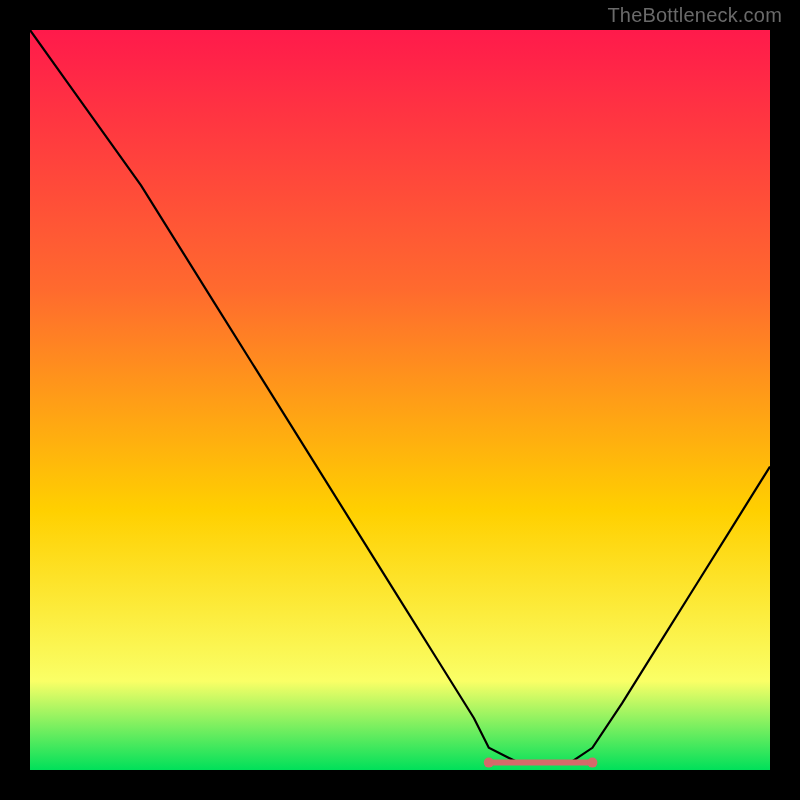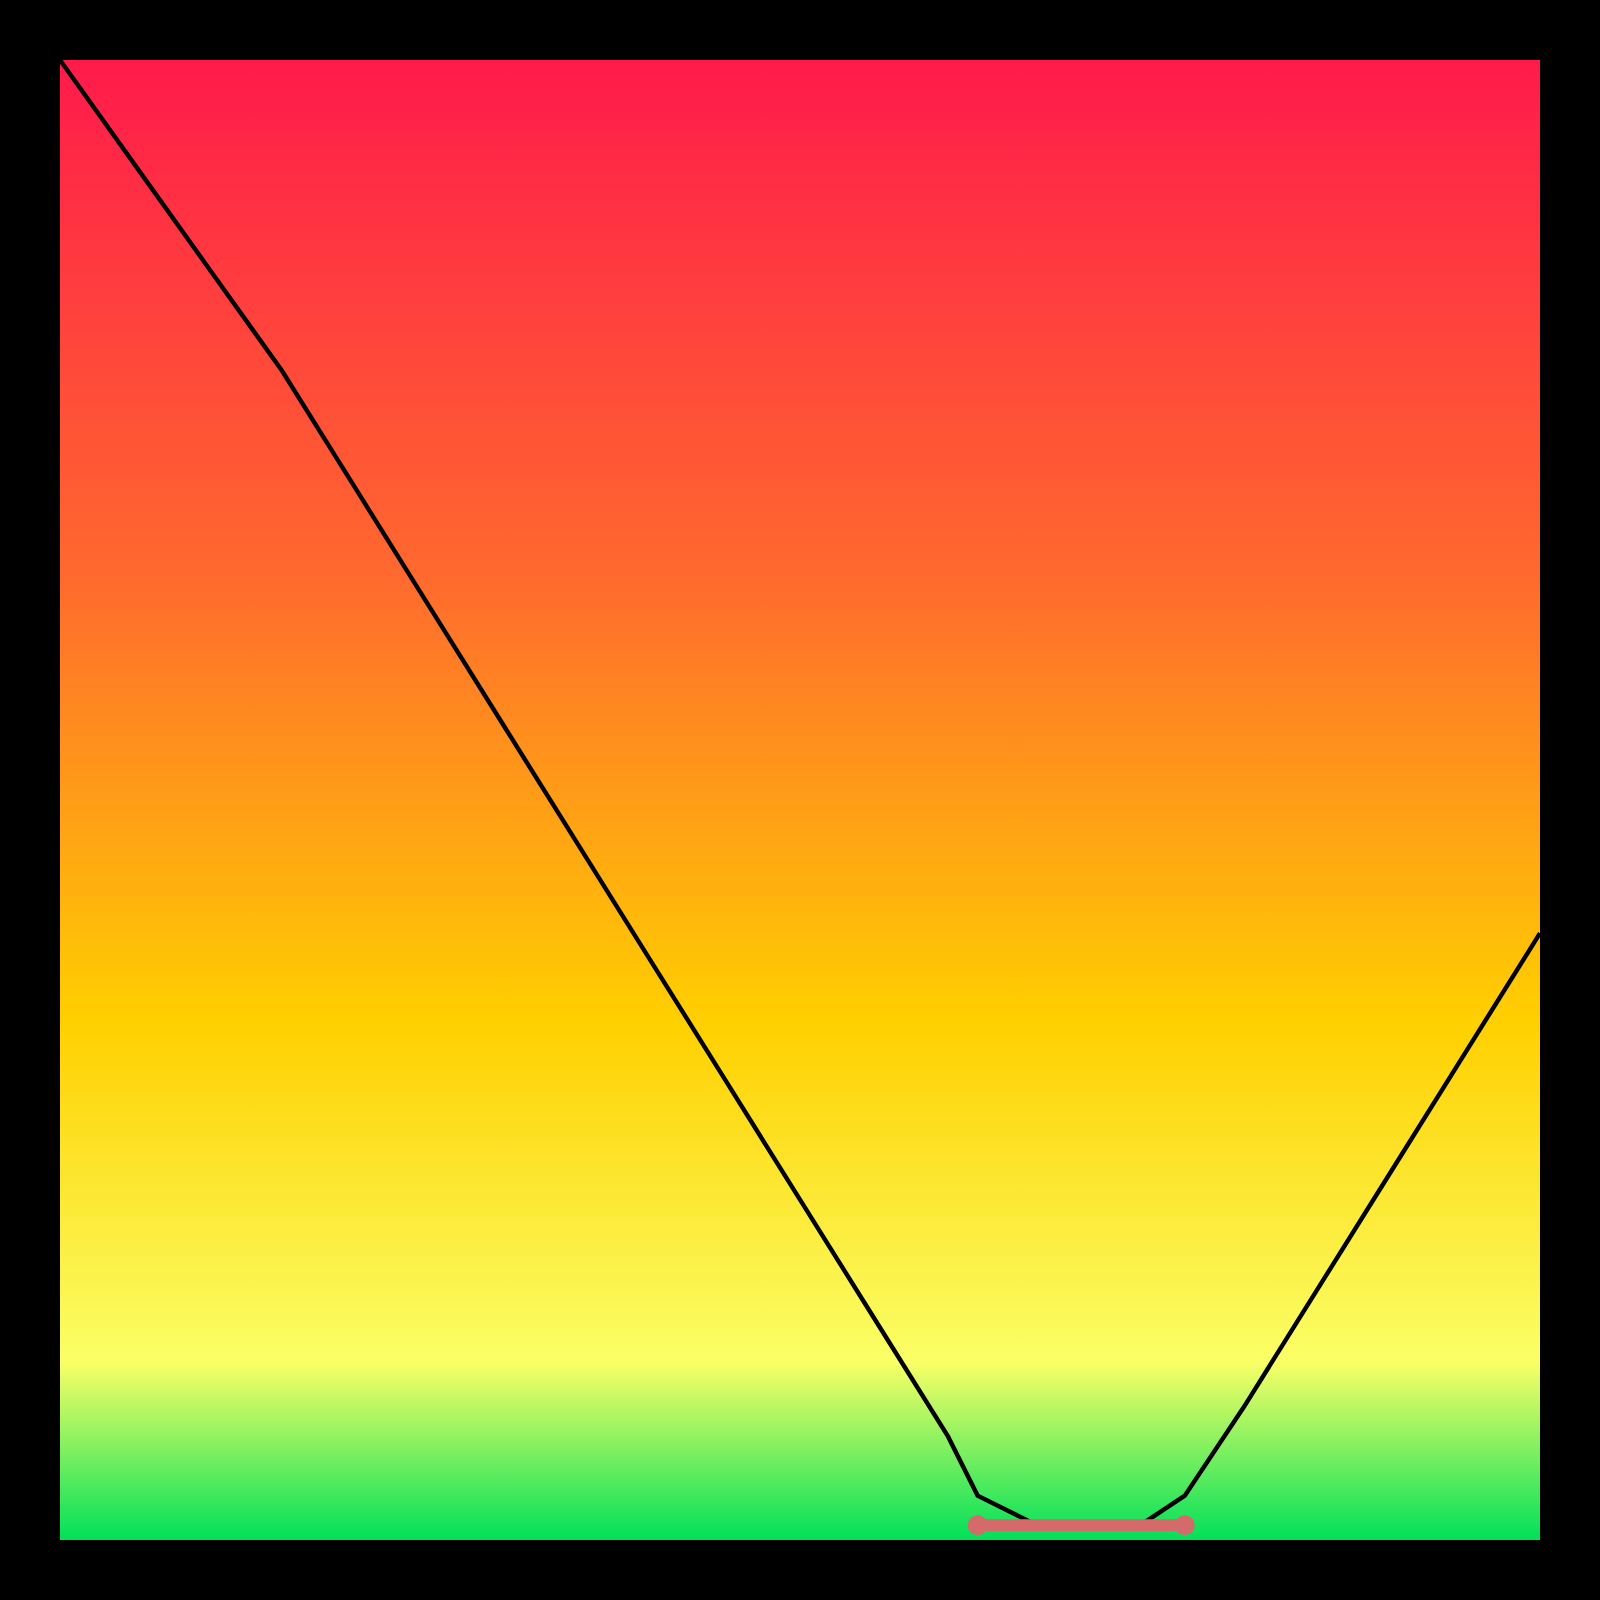--- a/index.html
+++ b/index.html
@@ -35,20 +35,21 @@
     height: 740px;
   }
   .plot svg {
     display: block;
   }
 </style>
 </head>
 <body>
 
 <div class="frame">
+  <div class="watermark">TheBottleneck.com</div>
 
   <div class="plot">
     <svg id="plot-svg" width="740" height="740" viewBox="0 0 740 740">
       <defs>
         <linearGradient id="bg-grad" x1="0" y1="0" x2="0" y2="1">
           <stop id="g0" offset="0%" stop-color="#ff1a4b"></stop>
           <stop id="g1" offset="35%" stop-color="#ff6a2e"></stop>
           <stop id="g2" offset="65%" stop-color="#ffd000"></stop>
           <stop id="g3" offset="88%" stop-color="#faff66"></stop>
           <stop id="g4" offset="100%" stop-color="#00e05a"></stop>

